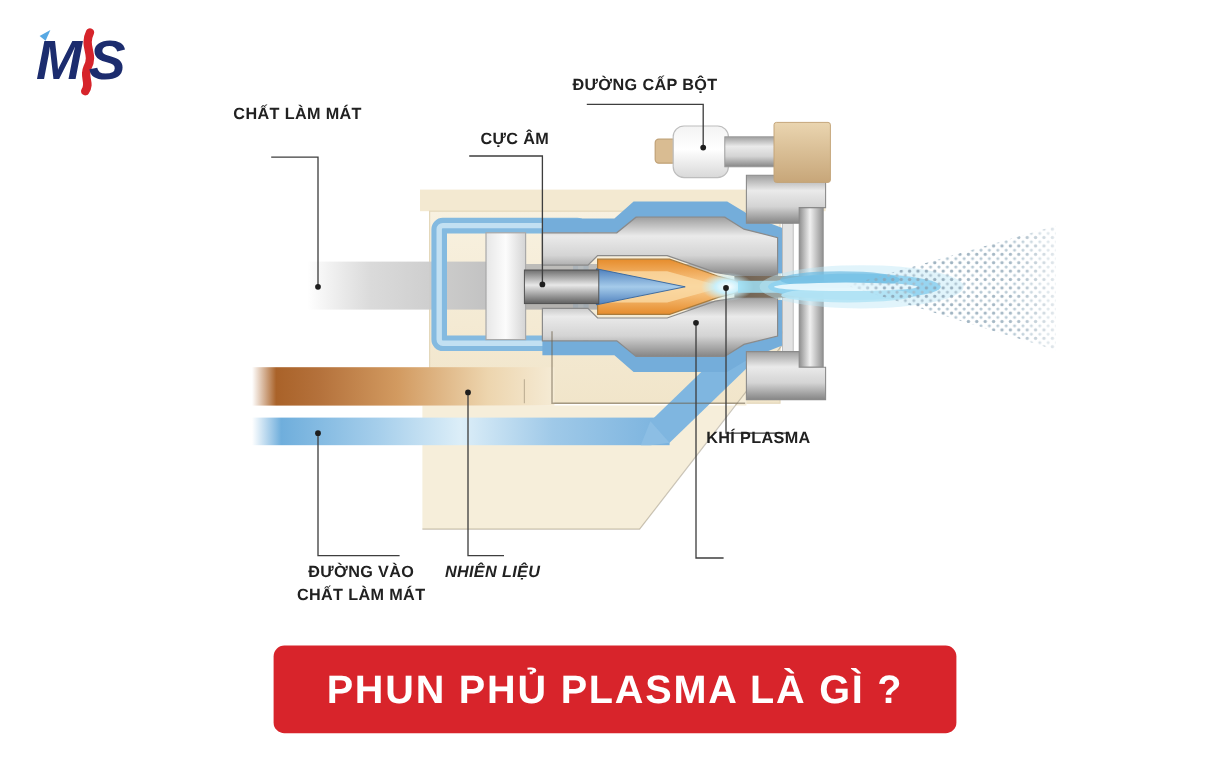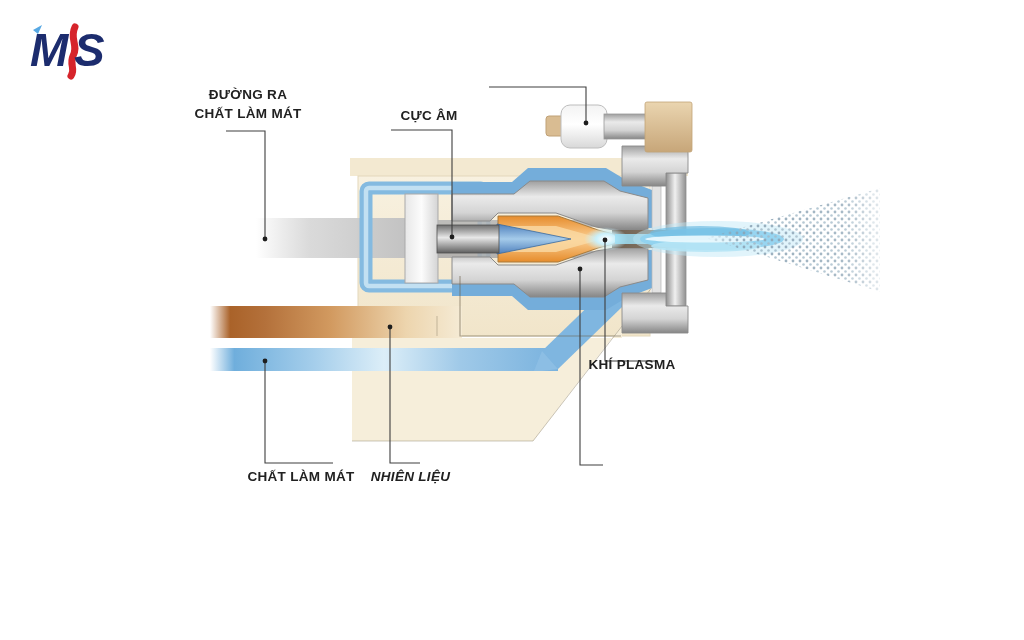--- a/index.html
+++ b/index.html
@@ -220,36 +220,42 @@
   </svg>
 
   <svg class="logo" width="110" height="64" viewBox="0 0 110 64">
     <path d="M7,12 L16,7 L12,16 Z" fill="#57A8E3"></path>
     <text x="4" y="48" font-family="Liberation Sans, sans-serif" font-size="46" font-weight="bold" font-style="italic" fill="#1C2C6E">M</text>
     <path d="M49,9 C43,21 53,27 47,38 C43,47 50,51 45,58" stroke="#D6242B" stroke-width="7" fill="none" stroke-linecap="round"></path>
     <text x="48" y="48" font-family="Liberation Sans, sans-serif" font-size="46" font-weight="bold" font-style="italic" fill="#1C2C6E">S</text>
   </svg>
 
   <div class="lbl" style="left:168px;top:86px;width:160px;">
-    <span>ĐƯỜNG RA</span>
     <span>CHẤT LÀM MÁT</span>
   </div>
 
   <div class="lbl" style="left:374px;top:107px;width:110px;">
     <span>CỰC ÂM</span>
   </div>
 
+  <div class="lbl" style="left:455px;top:62px;width:165px;">
+    <span>ĐƯỜNG CẤP BỘT</span>
+  </div>
 
   <div class="lbl" style="left:572px;top:356px;width:120px;">
     <span>KHÍ PLASMA</span>
   </div>
 
   <div class="lbl" style="left:222px;top:468px;width:158px;">
+    <span>ĐƯỜNG VÀO</span>
     <span>CHẤT LÀM MÁT</span>
   </div>
 
   <div class="lbl" style="left:348px;top:468px;width:125px;font-style:italic;">
     <span>NHIÊN LIỆU</span>
   </div>
 
 
+  <div class="banner">
+    <span>PHUN PHỦ PLASMA LÀ GÌ ?</span>
+  </div>
 
 </div>
 
 </body></html>

